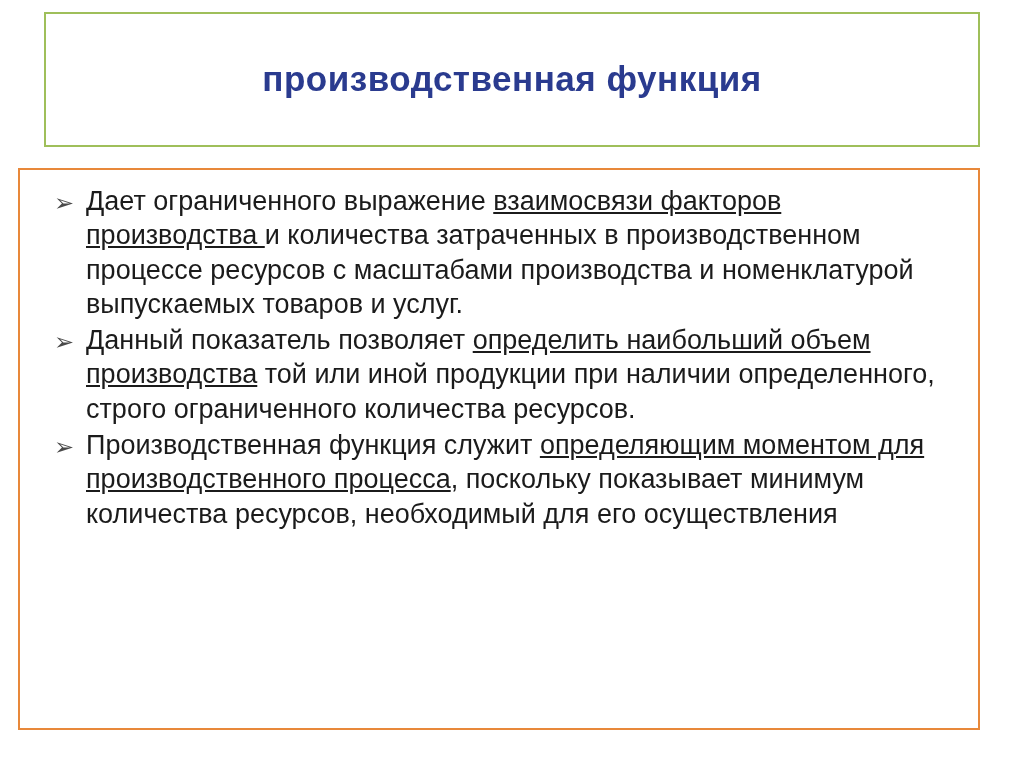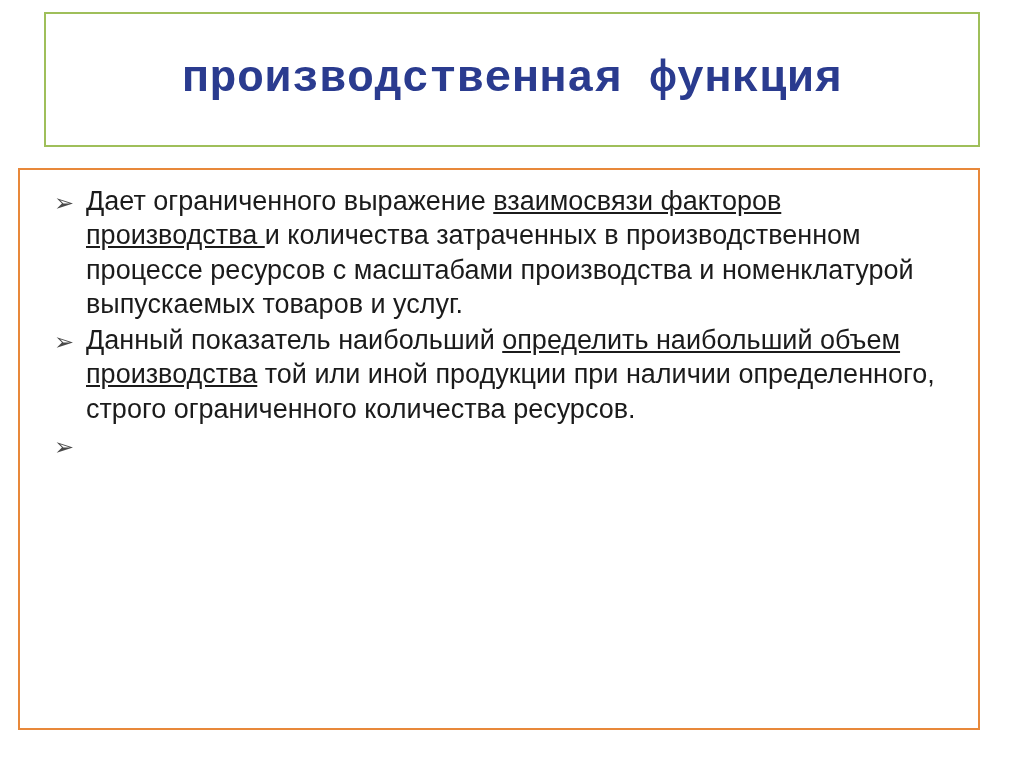--- a/index.html
+++ b/index.html
@@ -25,27 +25,26 @@
     top: 12px;
     width: 936px;
     height: 135px;
     border: 2px solid #9fbf5a;
     box-sizing: border-box;
     display: flex;
     align-items: center;
     justify-content: center;
   }
   .title-text {
-    font-size: 45px;
+    font-size: 35px;
     font-weight: bold;
     color: #2a3b8f;
     letter-spacing: 0.5px;
     line-height: 1.1;
     text-align: center;
-    font-family: Liberation Mono, monospace;
   }
   .body-box {
     position: absolute;
     left: 18px;
     top: 168px;
     width: 962px;
     height: 562px;
     border: 2px solid #e8883a;
     box-sizing: border-box;
     padding: 14px 20px 10px 18px;
@@ -82,18 +81,18 @@
 
 <div class="slide">
 
   <div class="title-box">
     <div class="title-text">производственная функция</div>
   </div>
 
   <div class="body-box">
     <ul class="bullet-list">
         <li class="bullet-item"><span class="bullet-marker">➢</span><span><span>Дает ограниченного выражение </span><span class="u">взаимосвязи факторов производства </span><span>и количества затраченных в производственном процессе ресурсов с масштабами производства и номенклатурой выпускаемых товаров и услуг.</span></span></li>
-        <li class="bullet-item"><span class="bullet-marker">➢</span><span><span>Данный показатель наибольший </span><span class="u">определить наибольший объем производства</span><span> той или иной продукции при наличии определенного, строго ограниченного количества ресурсов.</span></span></li>
-        <li class="bullet-item"><span class="bullet-marker">➢</span></li>
+        <li class="bullet-item"><span class="bullet-marker">➢</span><span><span>Данный показатель позволяет </span><span class="u">определить наибольший объем производства</span><span> той или иной продукции при наличии определенного, строго ограниченного количества ресурсов.</span></span></li>
+        <li class="bullet-item"><span class="bullet-marker">➢</span><span><span>Производственная функция служит </span><span class="u">определяющим моментом для производственного процесса</span><span>, поскольку показывает минимум количества ресурсов, необходимый для его осуществления</span></span></li>
       </ul>
   </div>
 
 </div>
 
 </body></html>

